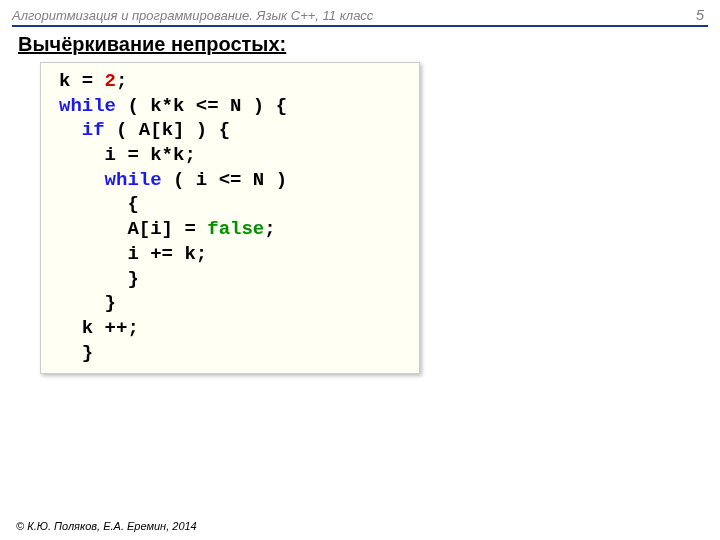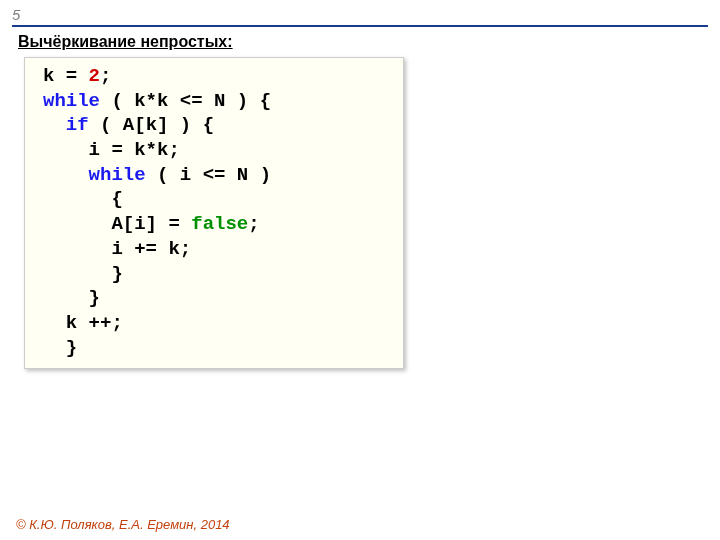--- a/index.html
+++ b/index.html
@@ -2,45 +2,46 @@
 <html><head>
 <meta charset="utf-8">
 <style>
   * { box-sizing: border-box; margin: 0; padding: 0; }
   html, body { width: 720px; height: 540px; font-family: Arial, sans-serif; background: #fff; }
   .slide { width: 720px; height: 540px; position: relative; background: #fff; }
   .header { display: flex; justify-content: space-between; align-items: baseline; padding: 6px 16px 2px 12px; font-style: italic; color: #808080; font-size: 13px; }
   .page-num { font-style: italic; font-size: 15px; color: #808080; }
   .title { font-size: 28px; font-weight: bold; color: #000; padding: 0 14px 2px 14px; }
   .rule { border: none; border-top: 2px solid #1a3a8a; margin: 0 12px 6px 12px; }
-  .subtitle { font-size: 16px; font-weight: bold; color: #000; padding: 0 18px 6px 18px; text-decoration: underline; }
+  .subtitle { font-size: 20px; font-weight: bold; color: #000; padding: 0 18px 6px 18px; text-decoration: underline; }
   .code-block {
-    margin: 0 0 0 24px;
+    margin: 0 0 0 40px;
     width: 380px;
     background: #fffff4;
     border: 1px solid #ccc;
     box-shadow: 2px 2px 4px rgba(0,0,0,0.25);
     padding: 6px 12px 8px 18px;
     font-family: "Courier New", monospace;
     font-size: 19px;
     font-weight: bold;
     line-height: 1.3;
     color: #000;
     white-space: pre;
   }
   .kw { color: #1a1af0; }
   .num { color: #d00000; }
   .val { color: #009000; }
-  .footer { position: absolute; bottom: 8px; left: 0; width: 100%; display: flex; justify-content: space-between; padding: 0 16px; font-style: italic; font-size: 13px; color: #c2410c; }
+  .footer { position: absolute; bottom: 8px; left: 0; width: 100%; display: flex; justify-content: space-between; padding: 0 16px; font-style: italic; font-size: 11px; color: #000000; }
 </style>
 </head>
 <body>
 
 <div class="slide">
   <div class="header">
+    <span>Алгоритмизация и программирование. Язык C++, 11 класс</span>
     <span class="page-num">5</span>
   </div>
   <hr class="rule">
   <div class="subtitle">Вычёркивание непростых:</div>
 
   <div class="code-block"><span>k = </span><span class="num">2</span><span>;</span>
 <span class="kw">while</span><span> ( k*k &lt;= N ) {</span>
   <span class="kw">if</span><span> ( A[k] ) {</span>
 <span>    i = k*k;</span>
     <span class="kw">while</span><span> ( i &lt;= N )</span>

